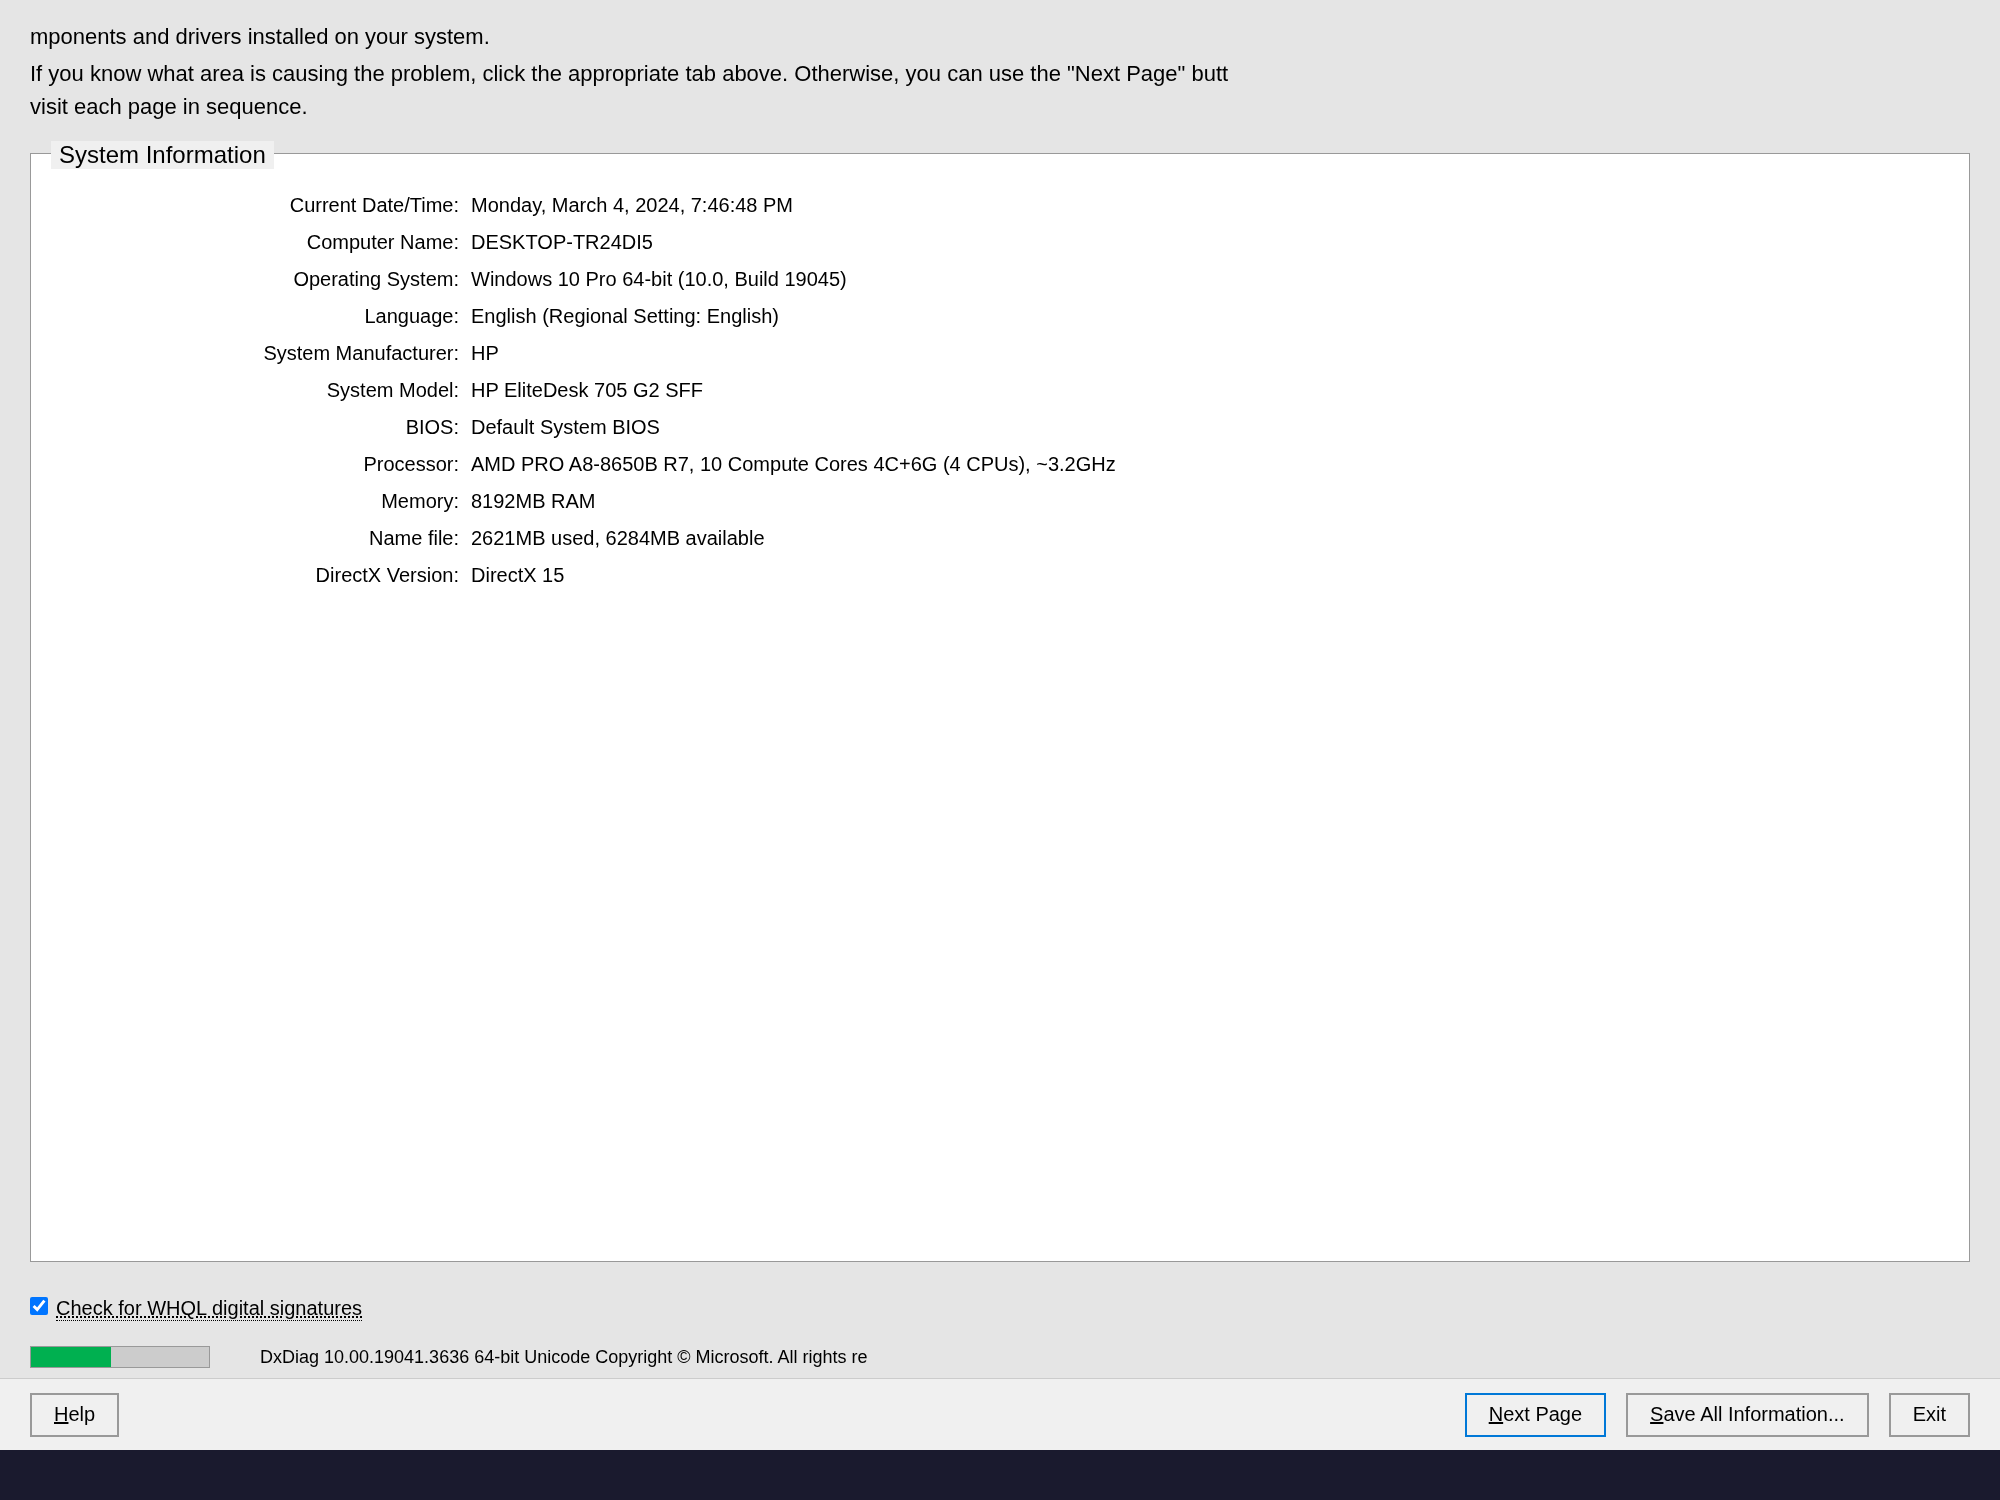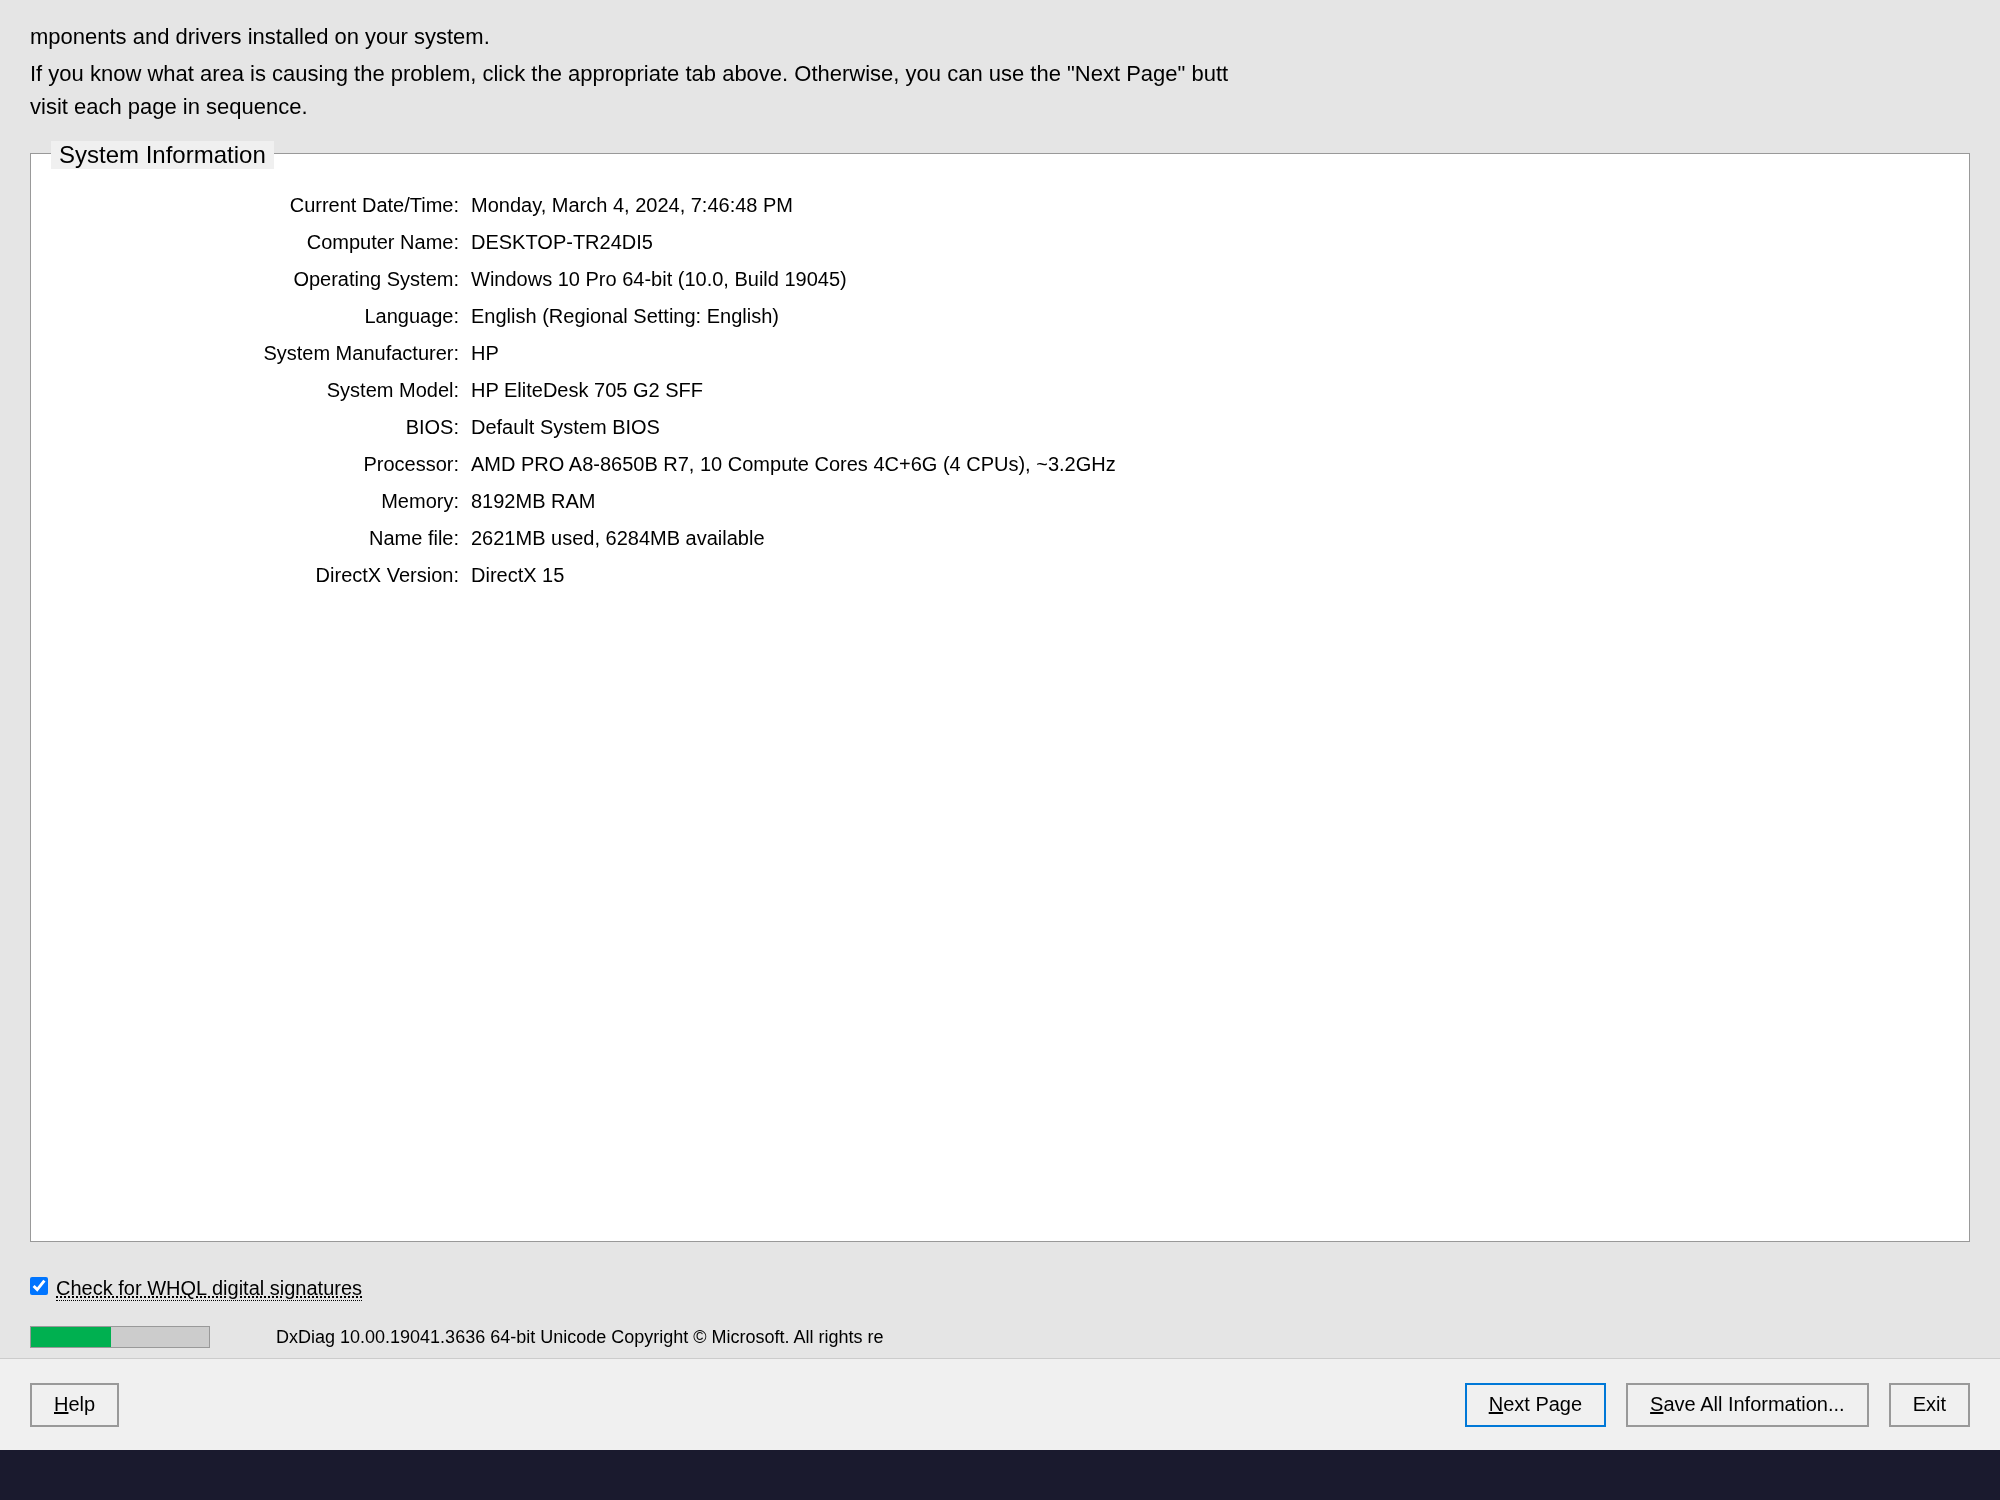--- a/index.html
+++ b/index.html
@@ -101,21 +101,21 @@
     .checkbox-input {
       width: 18px;
       height: 18px;
       cursor: pointer;
     }
 
     .progress-area {
       padding: 10px 30px;
       display: flex;
       align-items: center;
-      gap: 26px;
+      gap: 10px;
     }
 
     .progress-bar-container {
       width: 180px;
       height: 22px;
       background: #ccc;
       border: 1px solid #999;
       position: relative;
       overflow: hidden;
     }
@@ -126,21 +126,21 @@
       width: 45%;
     }
 
     .dxdiag-info {
       font-size: 18px;
       color: #000;
       margin-left: 40px;
     }
 
     .bottom-bar {
-      height: 92px;
+      height: 72px;
       background: #f0f0f0;
       border-top: 1px solid #ccc;
       display: flex;
       align-items: center;
       padding: 0 30px;
       gap: 20px;
     }
 
     .btn {
       height: 44px;

